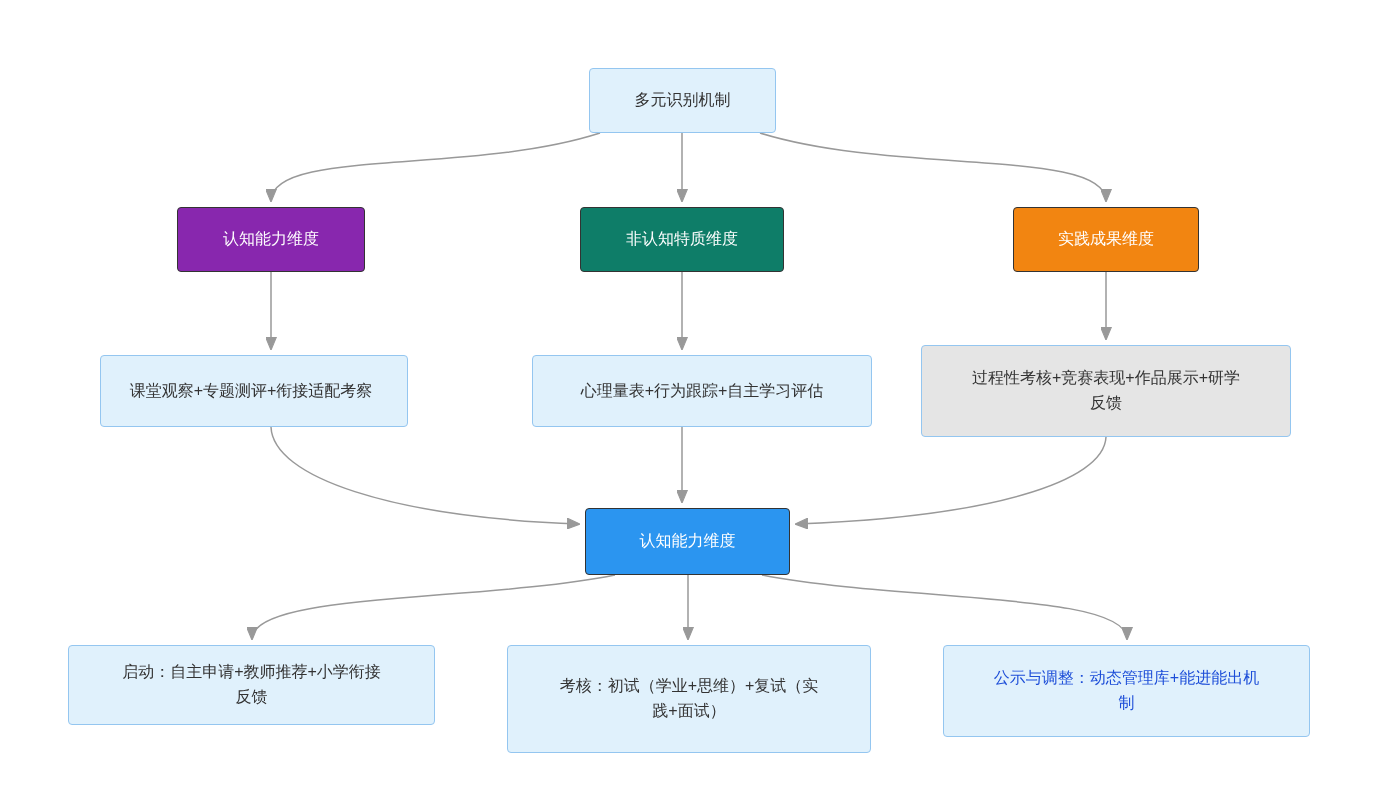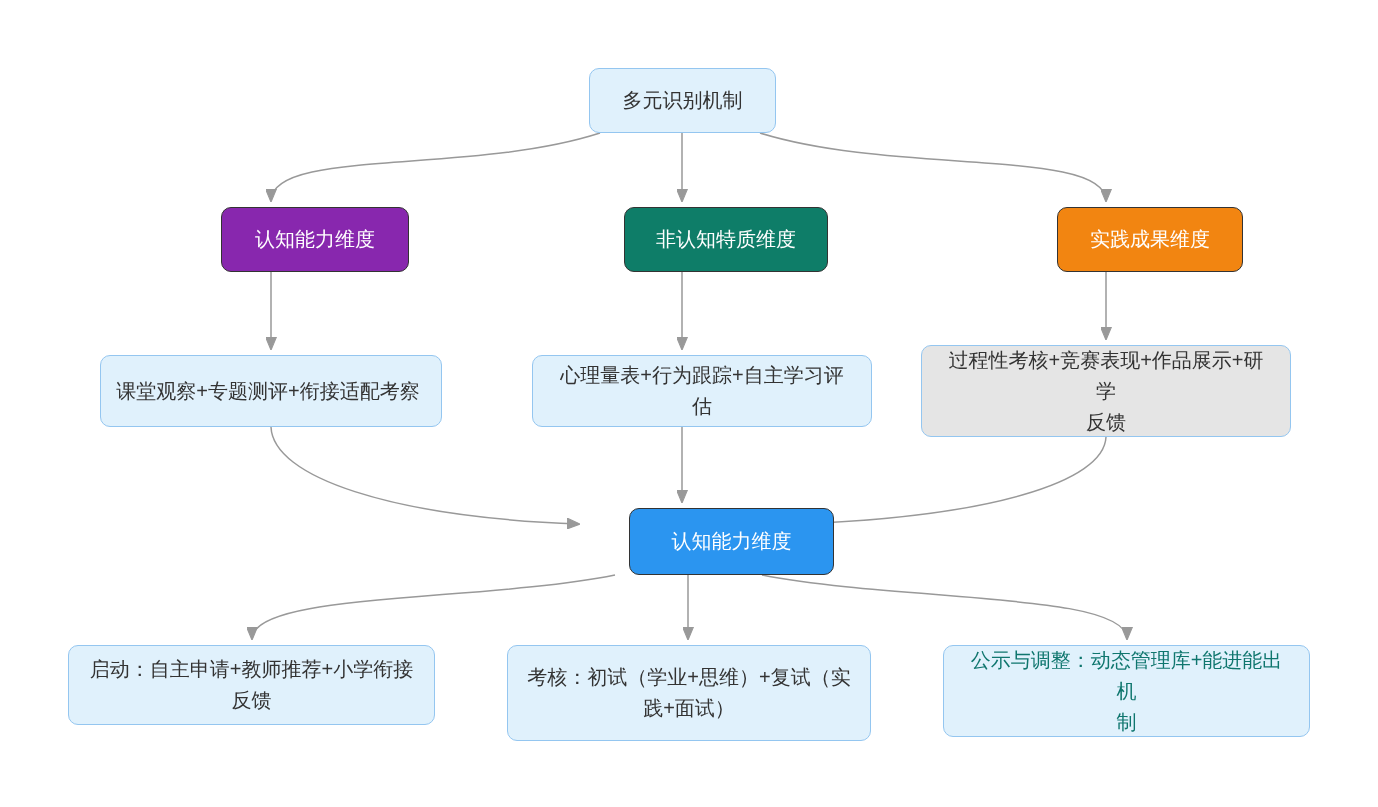--- a/index.html
+++ b/index.html
@@ -16,40 +16,40 @@
     left: 0; top: 0;
     width: 1378px; height: 807px;
   }
   .node {
     position: absolute;
     display: flex;
     align-items: center;
     justify-content: center;
     text-align: center;
     box-sizing: border-box;
-    font-size: 20px;
+    font-size: 16px;
     line-height: 1.55;
-    border-radius: 10px;
+    border-radius: 4px;
     white-space: pre-line;
     padding: 4px 18px;
   }
   .node.light { border: 1px solid; }
-  .node.solid { border: 1.5px solid; margin-left: 44px; }
+  .node.solid { border: 1.5px solid; }
 
   
   .n-root                 { left: 589px;  top: 68px;  width: 187px; height: 65px; }
   .n-cognitive            { left: 177px;  top: 207px; width: 188px; height: 65px; }
   .n-noncognitive         { left: 580px;  top: 207px; width: 204px; height: 65px; }
   .n-practice             { left: 1013px; top: 207px; width: 186px; height: 65px; }
-  .n-cognitive-methods    { left: 100px;  top: 355px; width: 342px; height: 72px; padding-left: 12px; }
+  .n-cognitive-methods    { left: 100px;  top: 355px; width: 308px; height: 72px; padding-left: 12px; }
   .n-noncognitive-methods { left: 512px;  top: 355px; width: 340px; height: 72px; }
   .n-practice-methods     { left: 921px;  top: 345px; width: 370px; height: 92px; }
   .n-process              { left: 585px;  top: 508px; width: 205px; height: 67px; }
   .n-step-start           { left: 68px;   top: 645px; width: 367px; height: 80px; }
-  .n-step-exam            { left: 507px;  top: 645px; width: 364px; height: 96px; }
+  .n-step-exam            { left: 507px;  top: 645px; width: 364px; height: 108px; }
   .n-step-publicity       { left: 943px;  top: 645px; width: 367px; height: 92px; }
 </style>
 </head>
 <body>
 
 <div class="canvas" style="background: rgb(255, 255, 255);">
 
   <svg class="edge-layer" width="1378" height="807" viewBox="0 0 1378 807" fill="none">
     <defs>
       <marker id="arrow" viewBox="0 0 12 10" markerUnits="userSpaceOnUse" markerWidth="13" markerHeight="11" refX="11" refY="5" orient="auto">
@@ -86,16 +86,16 @@
 反馈</div>
 
   <div class="node solid n-process" style="background: rgb(43, 149, 240); border-color: rgb(51, 51, 51); color: rgb(255, 255, 255);">认知能力维度</div>
 
   <div class="node light n-step-start" style="background: rgb(224, 241, 252); border-color: rgb(148, 198, 240); color: rgb(51, 51, 51);">启动：自主申请+教师推荐+小学衔接
 反馈</div>
 
   <div class="node light n-step-exam" style="background: rgb(224, 241, 252); border-color: rgb(148, 198, 240); color: rgb(51, 51, 51);">考核：初试（学业+思维）+复试（实
 践+面试）</div>
 
-  <div class="node light n-step-publicity" style="background: rgb(224, 241, 252); border-color: rgb(148, 198, 240); color: #0f766e;">公示与调整：动态管理库+能进能出机
+  <div class="node light n-step-publicity" style="background: rgb(224, 241, 252); border-color: rgb(148, 198, 240); color: #1d4ed8;">公示与调整：动态管理库+能进能出机
 制</div>
 
 </div>
 
 </body></html>

